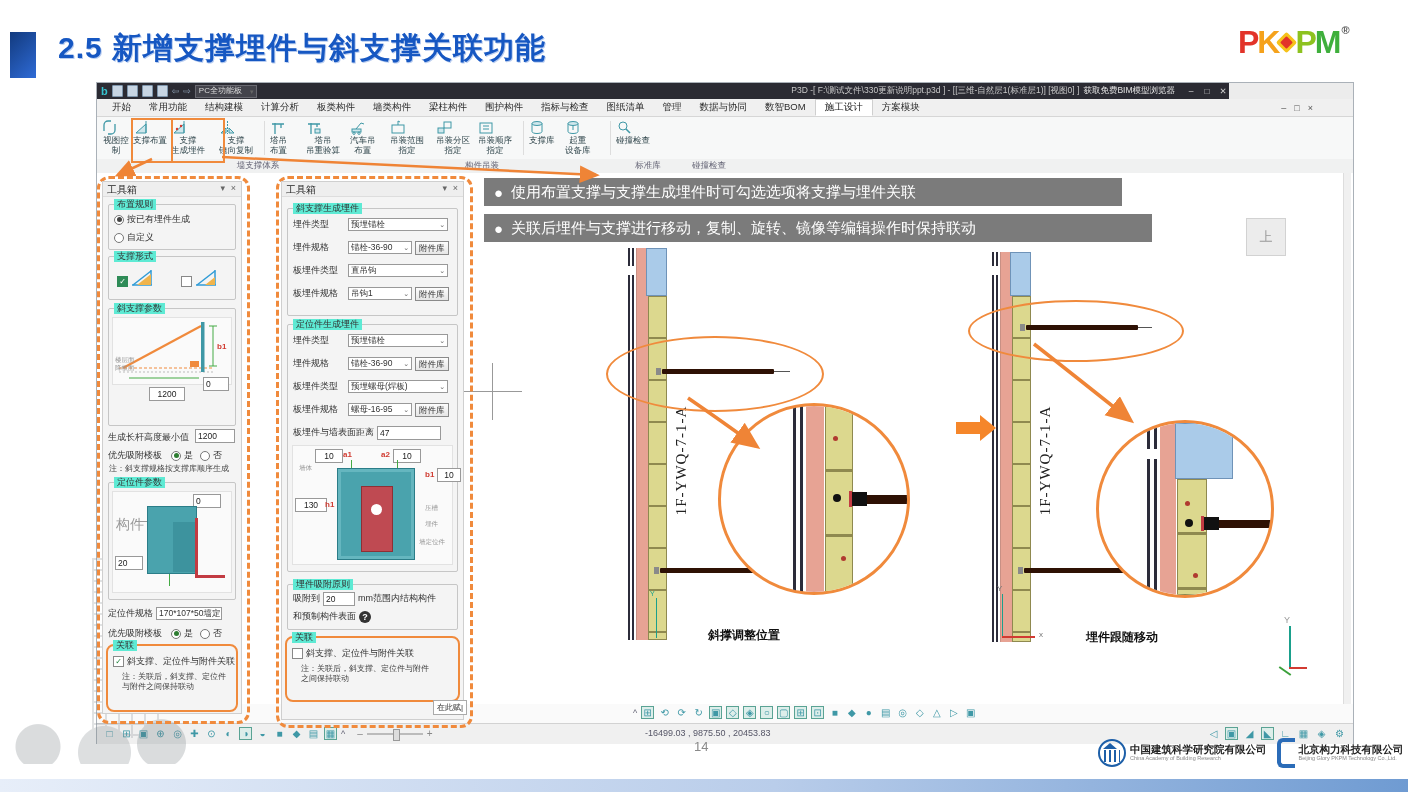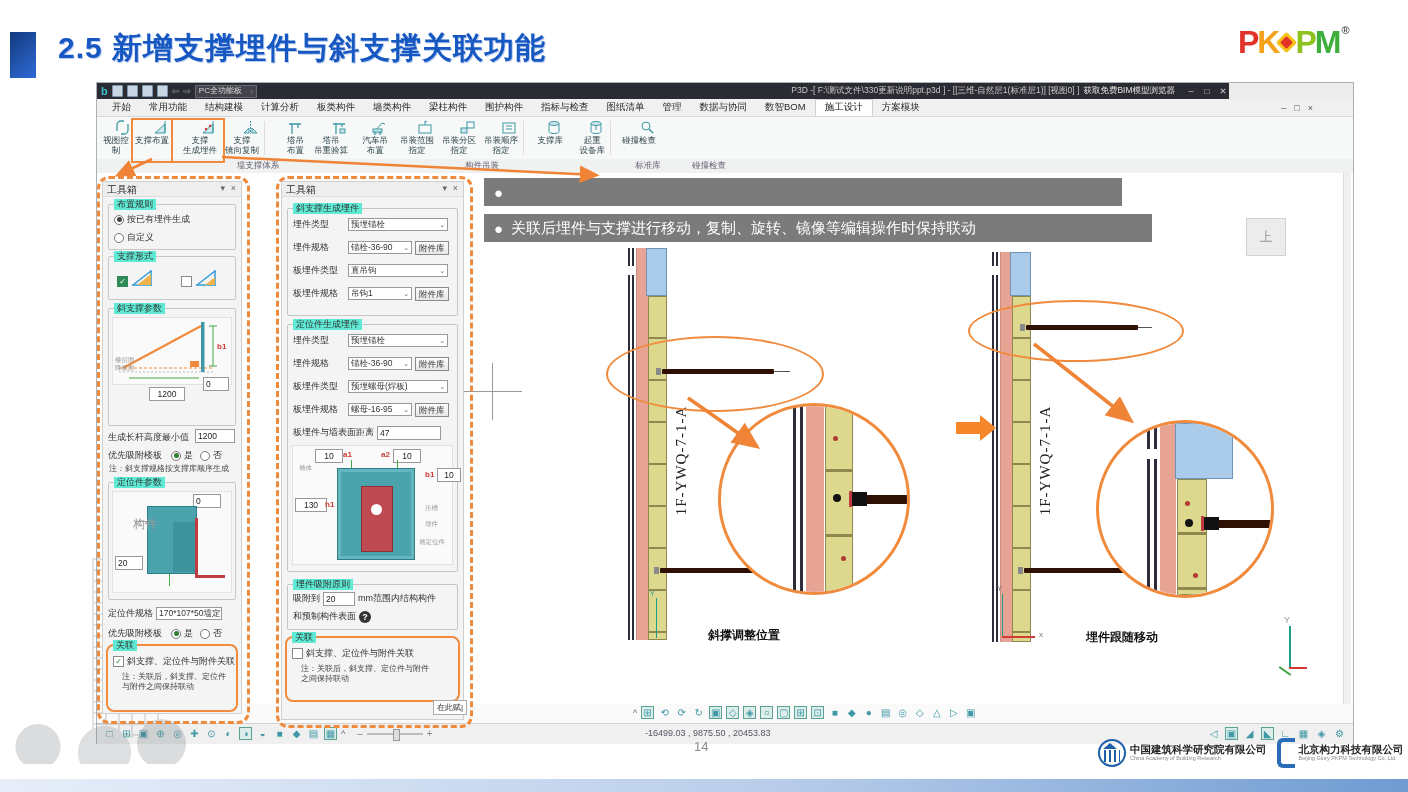--- a/index.html
+++ b/index.html
@@ -27,21 +27,21 @@
   .ttl{flex:1;text-align:right;color:#c9c9c9;white-space:nowrap;overflow:hidden}
   .tlink{color:#e3e3e3;margin-right:6px;white-space:nowrap}
   .wc{color:#cfcfcf;width:12px;text-align:center;font-size:8.5px}
   .tabrow{position:absolute;left:0;top:16px;width:100%;height:18px;background:#f0f0f0;border-bottom:1px solid #d6d6d6;
           display:flex;align-items:stretch;font-size:9.5px;color:#2b2b2b;box-sizing:border-box;padding-left:6px}
   .tab{padding:0 9px;display:flex;align-items:center;white-space:nowrap}
   .tab.active{background:#fff;border:1px solid #cfcfcf;border-bottom:1px solid #fff;color:#111}
   .tabwc{position:absolute;right:40px;top:16px;height:18px;display:flex;align-items:center;gap:8px;color:#555;font-size:9px}
   .ribbon{position:absolute;left:0;top:34px;width:100%;height:42px;background:#f7f8f8;display:flex;
           align-items:flex-start;padding:2px 0 0 4px;gap:2px;box-sizing:border-box}
-  .rbtn{display:flex;flex-direction:column;align-items:flex-end;font-size:8.5px;color:#33484e;line-height:1.15;
+  .rbtn{display:flex;flex-direction:column;align-items:flex-start;font-size:8.5px;color:#33484e;line-height:1.15;
         text-align:center;padding-top:1px}
   .rbtn .lb{white-space:pre-line}
   .rdiv{width:1px;height:34px;background:#ddd;margin:2px 3px 0}
   .ric{margin-bottom:1px}
   .obox{position:absolute;border:2px solid #f08a3c;z-index:8}
   .grow{position:absolute;left:0;top:76px;width:100%;height:14px;background:#f0f1f1;border-bottom:7px solid #14532d;
         font-size:8.5px;color:#667}
   .glab{position:absolute;top:1px;text-align:center}
   .canvasbg{position:absolute;left:0;top:90px;width:100%;height:531px;background:#fff}
   .vsb{position:absolute;right:2px;top:90px;width:7px;height:531px;background:#f0f0f0;border-left:1px solid #ddd}
@@ -381,20 +381,21 @@
         <span class="ti">∟</span>
         <span class="ti">▦</span>
         <span class="ti">◈</span>
         <span class="ti">⚙</span>
       </div>
     </div>
   </div>
 
   <div class="callout" style="left:484px;top:178px;width:618px">
     <span>●</span>
+    <span>使用布置支撑与支撑生成埋件时可勾选选项将支撑与埋件关联</span>
     </div>
   <div class="callout" style="left:484px;top:214px;width:648px">
     <span>●</span>
     <span>关联后埋件与支撑进行移动，复制、旋转、镜像等编辑操作时保持联动</span>
     </div>
 
   <div class="odash" style="left:97px;top:176px;width:147px;height:542px"></div>
   <div class="panel" style="left:102px;top:181px;width:138px;height:531px">
     <div class="ptitle">工具箱</div>
     <span class="pt-ic" style="right:16px">▾</span>
@@ -470,21 +471,21 @@
     <div class="pnote" style="left:6px;top:282px">注：斜支撑规格按支撑库顺序生成</div>
 
     <div class="grp" style="top:300px;height:116px">
       <span class="gtl">定位件参数</span>
       <div class="dgbg" style="left:3px;right:3px;top:8px;height:100px">
         <span class="tin" style="position:absolute;left:80px;top:2px;width:22px">0</span>
         <div style="position:absolute;left:34px;top:14px;width:48px;height:66px;background:#4aa3ad;border:1px solid #2b7d88"></div>
         <div style="position:absolute;left:60px;top:30px;width:22px;height:50px;background:#3d939e"></div>
         <div style="position:absolute;left:82px;top:26px;width:3px;height:60px;background:#c23b42"></div>
         <div style="position:absolute;left:82px;top:83px;width:30px;height:3px;background:#c23b42"></div>
-        <span class="gryt" style="position:absolute;left:20px;top:24px;font-size:12px">构件</span>
+        <span class="gryt" style="position:absolute;left:3px;top:24px;font-size:14px">构件</span>
         <div style="position:absolute;left:22px;top:29px;width:12px;height:1px;background:#999"></div>
         <span class="tin" style="position:absolute;left:2px;top:64px;width:22px">20</span>
         <div style="position:absolute;left:56px;top:82px;width:1px;height:12px;background:#4a4"></div>
       </div>
     </div>
 
     <div class="prow" style="top:424px">
       <span>定位件规格</span>
       <span class="sel" style="width:66px">
         <span>170*107*50墙定1</span>

